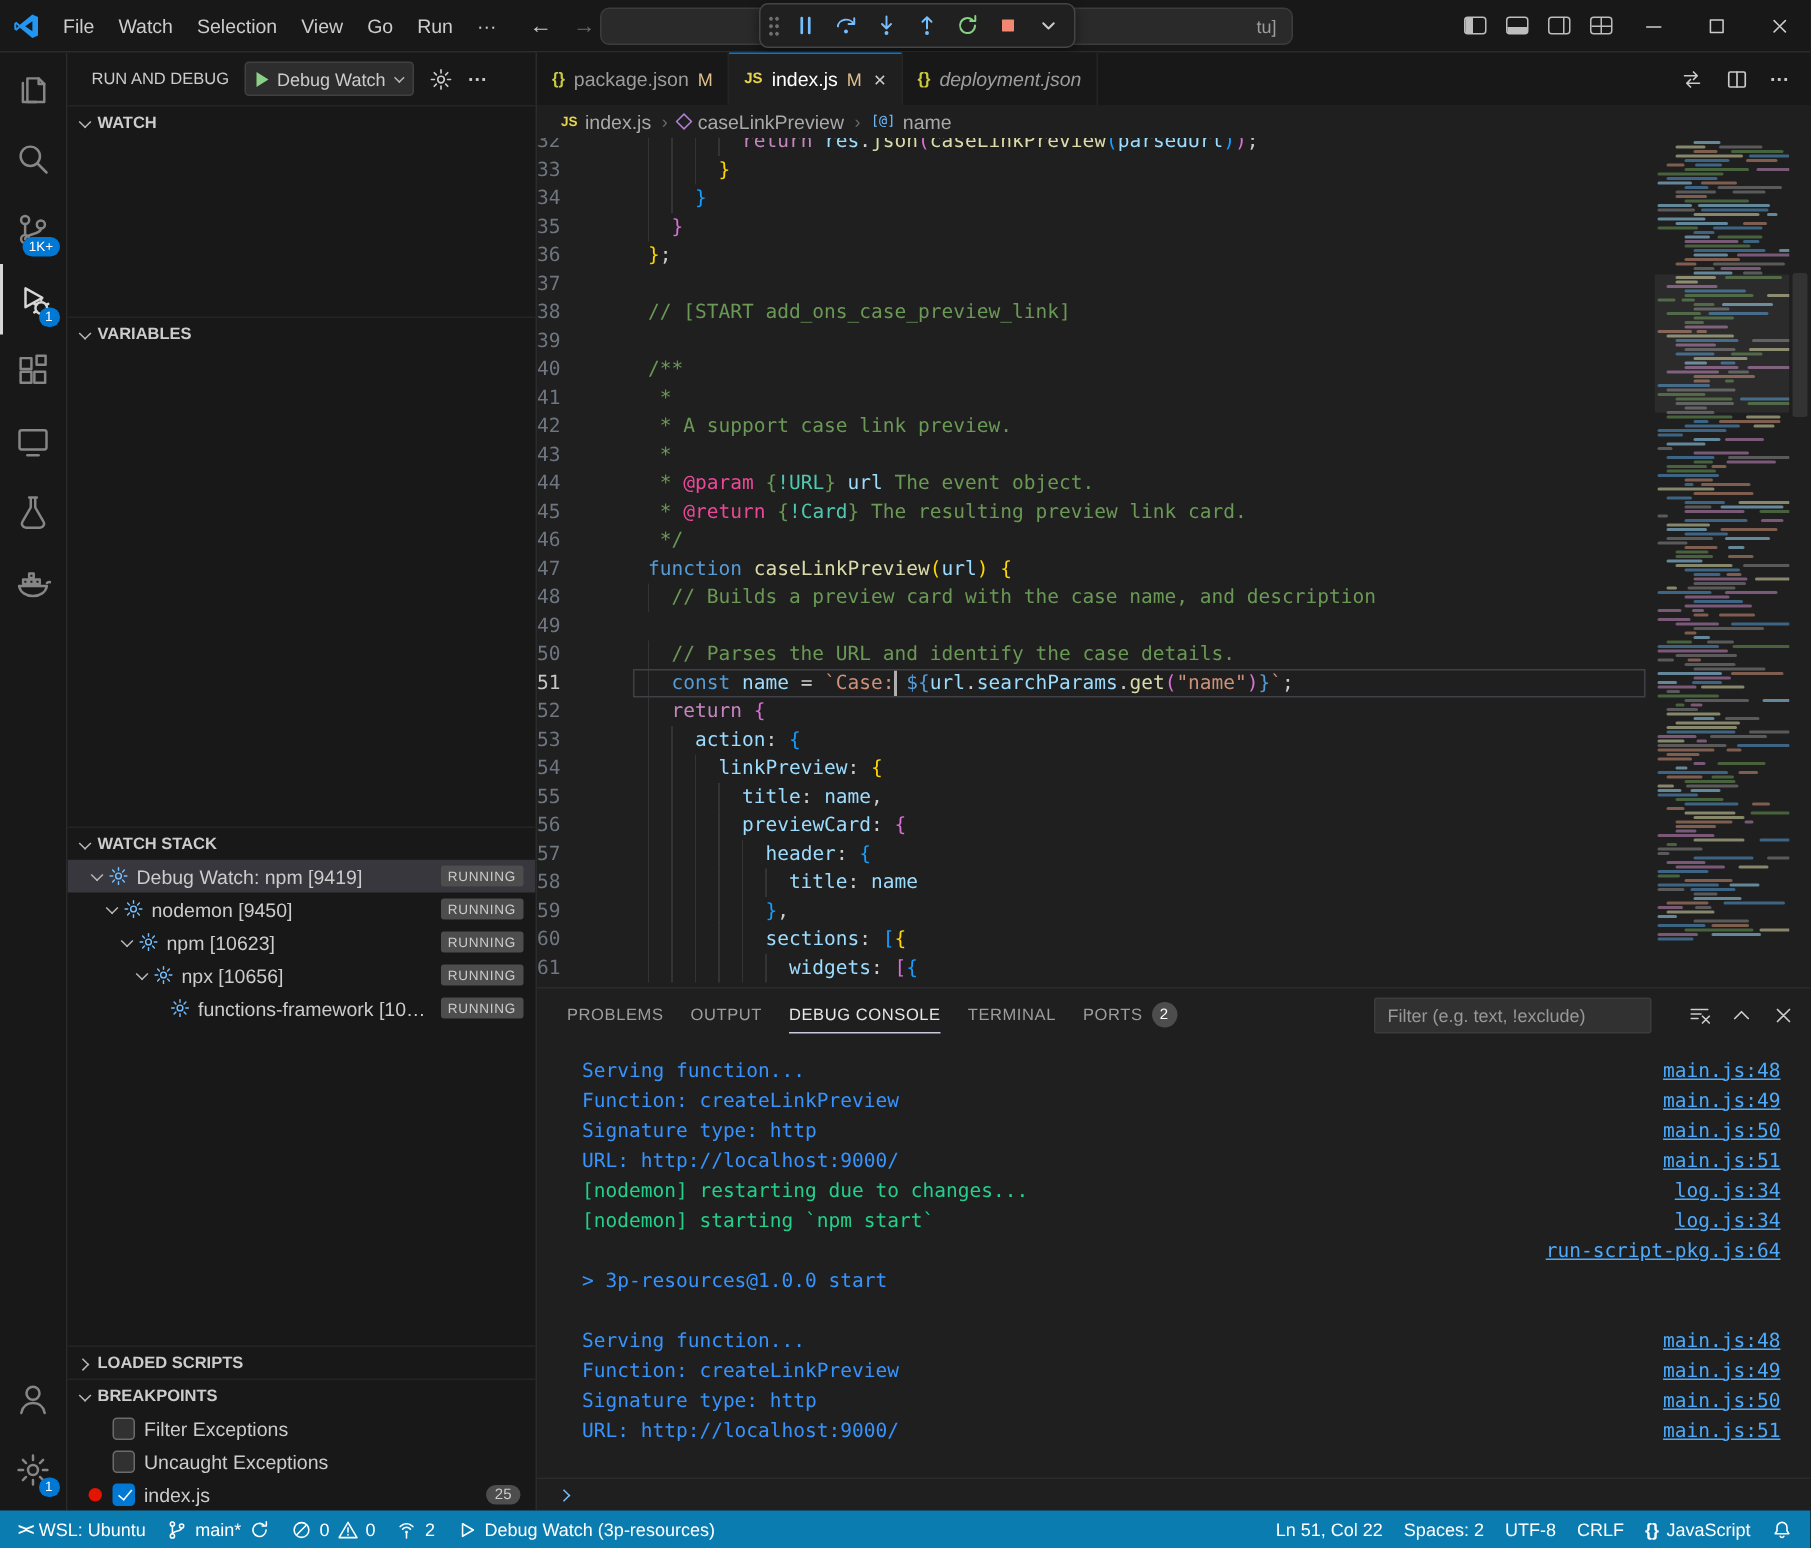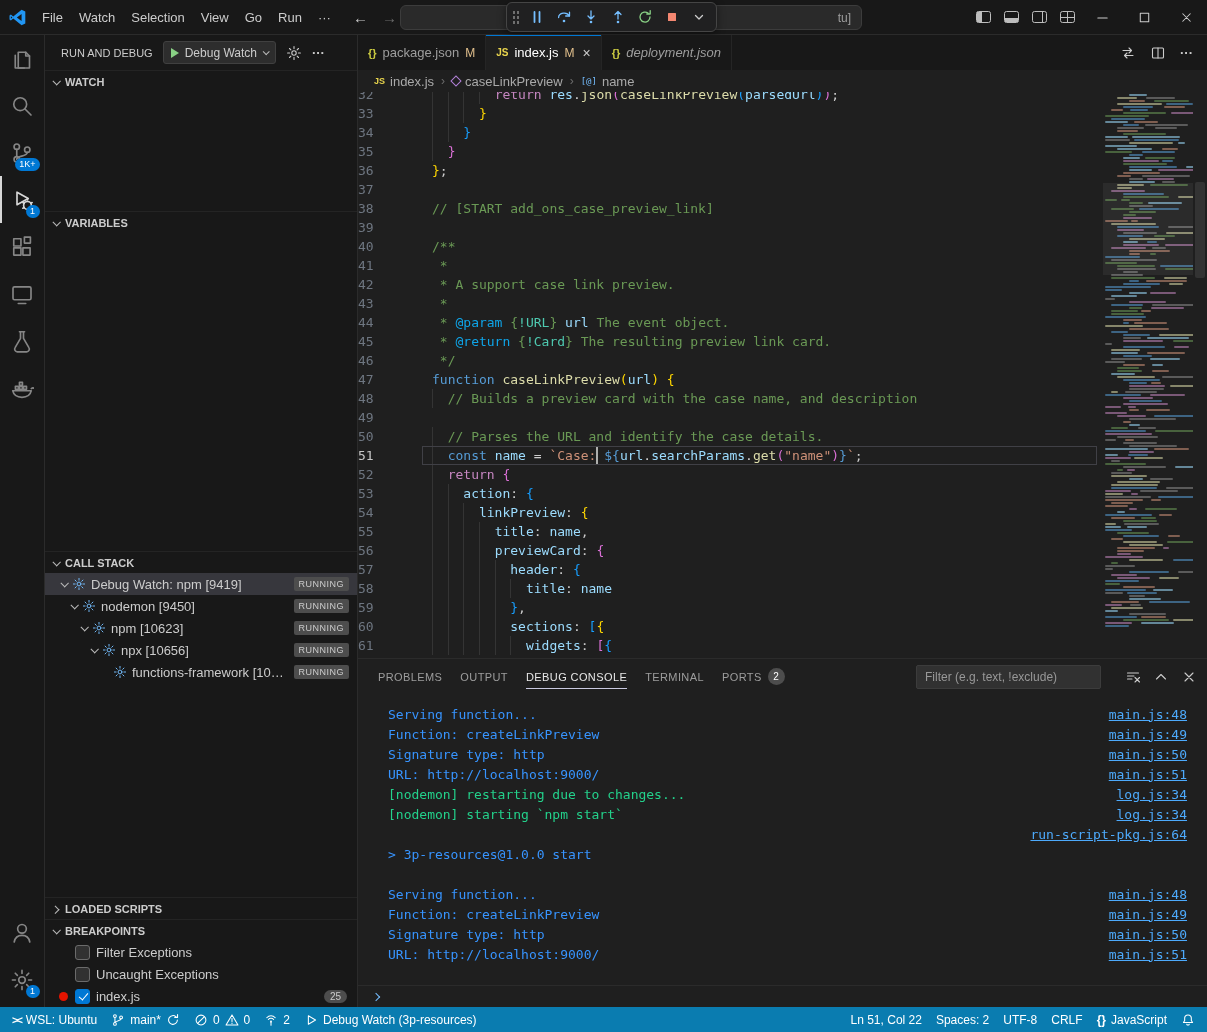--- a/index.html
+++ b/index.html
@@ -86,21 +86,21 @@
   .code{flex:1;overflow:hidden;position:relative}
   .code-inner{margin-top:-7px}
   .code-line{display:flex;height:19px;line-height:19px;font-family:"DejaVu Sans Mono",monospace;font-size:13px;position:relative;white-space:pre}
   .ln{width:46px;text-align:left;color:#6e7681;flex:none;cursor:pointer}
   .lc{margin-left:28px;position:relative;background-repeat:no-repeat}
   .code-line.cur .ln{color:#c6c6c6}
   .code-line.cur::after{content:"";position:absolute;left:64px;right:6px;top:0;bottom:0;border:1px solid #404046;pointer-events:none}
   .caret{position:absolute;top:1px;width:1.5px;height:17px;background:#aeafad}
   .tk-kw{color:#569cd6}.tk-ctl{color:#c586c0}.tk-str{color:#ce9178}.tk-com{color:#6a9955}
   .tk-fn{color:#dcdcaa}.tk-var{color:#9cdcfe}.tk-pun{color:#cccccc}.tk-typ{color:#4ec9b0}
-  .tk-tag{color:#0ea5e9}.tk-b1{color:#ffd700}.tk-b2{color:#da70d6}.tk-b3{color:#179fff}.tk-tpl{color:#569cd6}
+  .tk-tag{color:#ec4899}.tk-b1{color:#ffd700}.tk-b2{color:#da70d6}.tk-b3{color:#179fff}.tk-tpl{color:#569cd6}
 
   .minimap{width:90px;flex:none;position:relative;overflow:hidden;padding-top:2px;cursor:pointer}
   .mm-line{height:2px;margin-bottom:1px;display:flex}
   .mm-line span{height:2px;opacity:.55;border-radius:1px;flex:none}
   .mm-view{position:absolute;left:0;right:0;top:91px;height:92px;background:rgba(255,255,255,.055)}
   .ruler{width:14px;flex:none;position:relative;background:#1f1f1f}
   .ruler-thumb{position:absolute;left:2px;right:2px;top:90px;height:96px;background:rgba(121,121,121,.22);border-radius:2px;cursor:pointer}
 
   
   .panel{height:349px;border-top:1px solid #2b2b2b;display:flex;flex-direction:column;background:#1f1f1f;flex:none}
@@ -359,21 +359,21 @@
           <div class="sb-section" style="height:340px">
     <div class="sec-head">
       <span class="chev down"></span>
       <span>VARIABLES</span>
             </div>
     <div class="sec-body" style=""></div>
           </div>
           <div class="sb-section" style="flex:1">
     <div class="sec-head">
       <span class="chev down"></span>
-      <span>CALL STACK</span>
+      <span>WATCH STACK</span>
             </div>
     <div class="sec-body" style="flex:1">
               <div class="cs-row selected" style="padding-left:16px">
   <span class="chev down"></span>
   <span style="color:#75beff;display:flex">
                   <svg width="14" height="14" viewBox="0 0 16 16" fill="none" stroke="currentColor" stroke-width="1.1" stroke-linecap="round" stroke-linejoin="round">
                     <circle cx="8" cy="8" r="2.2"></circle>
                     <path d="M8 1.6v2M8 12.4v2M1.6 8h2M12.4 8h2M3.5 3.5l1.4 1.4M11.1 11.1l1.4 1.4M12.5 3.5l-1.4 1.4M4.9 11.1l-1.4 1.4"></path>
                   </svg>
                 </span>

